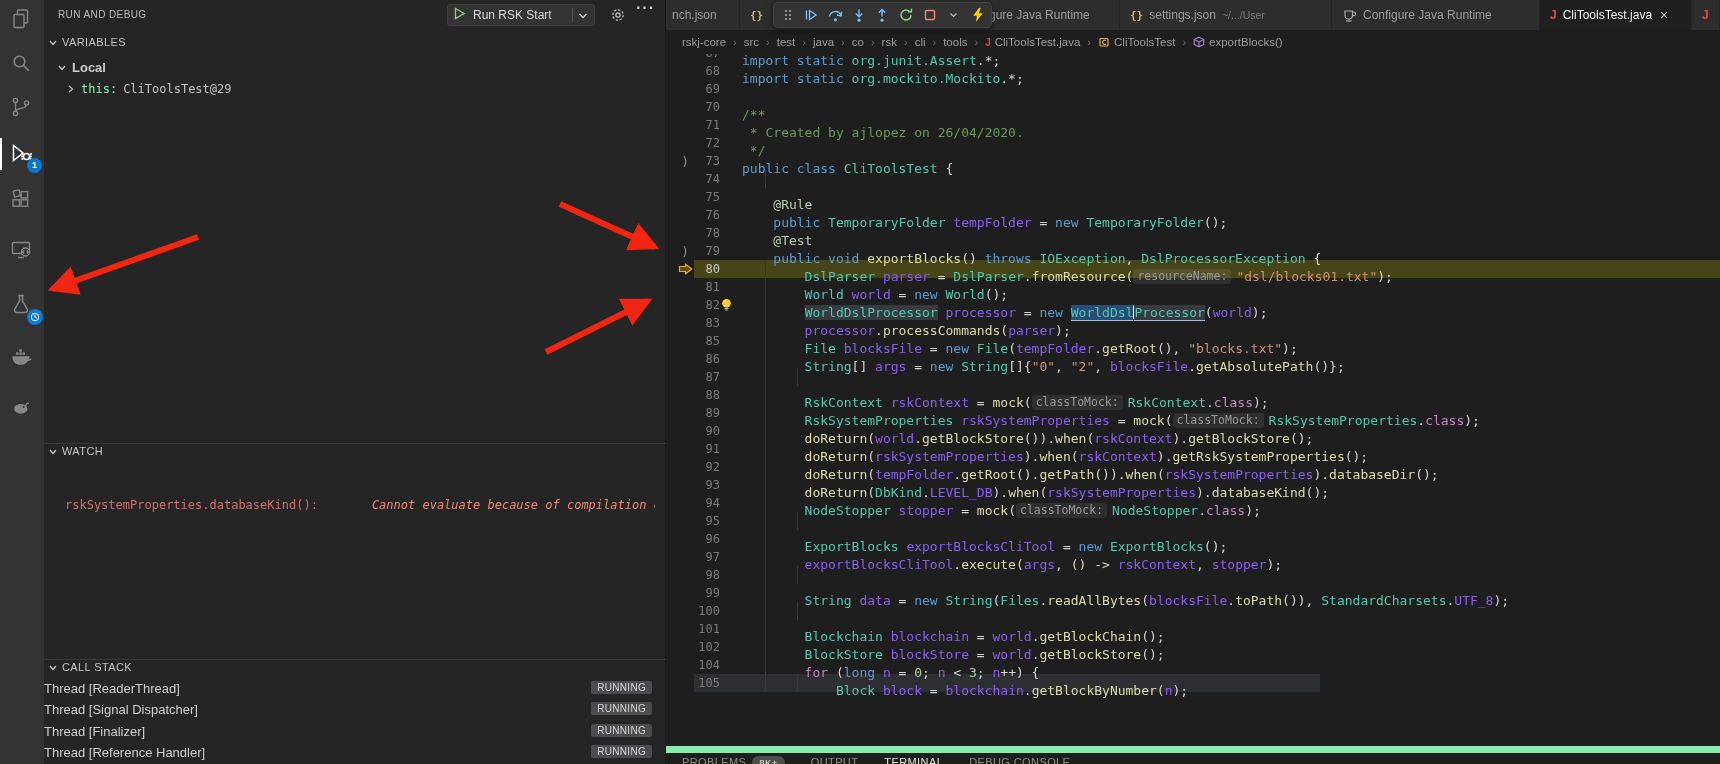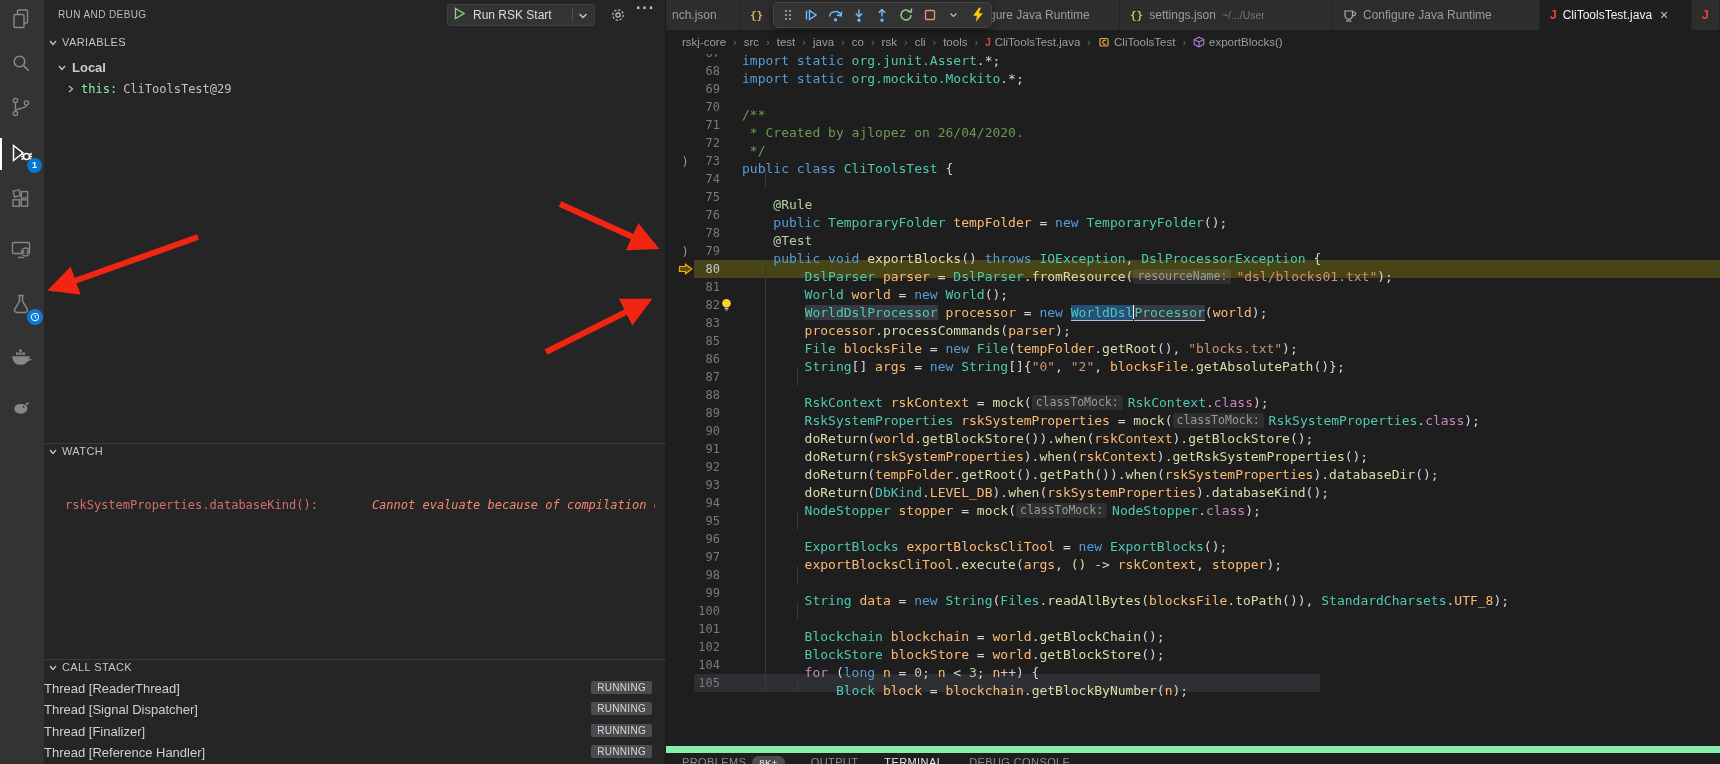--- a/index.html
+++ b/index.html
@@ -70,21 +70,21 @@
   .ln-gut{position:absolute;left:2px;top:0;width:18px;height:18px;z-index:1;text-align:center;}
   .g-fold{color:#969696;font-family:"DejaVu Sans Mono",monospace;font-size:12px;line-height:18px;}
   .ln-num{position:absolute;left:20px;top:0;width:26px;z-index:1;text-align:right;color:#7a7a7a;
           font-family:"DejaVu Sans Mono",monospace;font-size:12px;line-height:18px;}
   .ln-num.cur{color:#c8c8c8;}
   .ln-deco{position:absolute;left:46px;top:2px;z-index:1;}
   .ln-code{position:absolute;left:60px;top:0;z-index:1;margin:8px;white-space:pre;
            font-family:"DejaVu Sans Mono",monospace;font-size:13px;line-height:18px;color:#d4d4d4;}
   .guide{position:absolute;top:0;bottom:0;width:1px;background:#383838;z-index:0;}
   .tok-kw{color:#569cd6}.tok-ctl{color:#c586c0}.tok-ty{color:#4ec9b0}.tok-fn{color:#dcdcaa}
-  .tok-v{color:#fdba74}.tok-st{color:#ce9178}.tok-nu{color:#b5cea8}.tok-cm{color:#6a9955}
+  .tok-v{color:#8b5cf6}.tok-st{color:#ce9178}.tok-nu{color:#b5cea8}.tok-cm{color:#6a9955}
   .tok-an{color:#b5cea8}.tok-pn{color:#d4d4d4}
   .inlay{display:inline-block;background:rgba(255,255,255,.08);color:#999999;border-radius:3px;
          font-size:11.5px;padding:0 4px;margin-right:5px;line-height:15px;vertical-align:1px;}
   .whd{background:#363b41;}
   .wsel{background:#264f78;border-bottom:1px solid #a9c0d8;}
   .wrest{background:#363b41;border-bottom:1px solid #a9c0d8;}
   .cursor{display:inline-block;width:0;border-left:1.5px solid #ffffff;height:14px;vertical-align:-2px;}
   
   #panel{position:absolute;left:0;top:746px;width:1054px;height:18px;background:#1e1e1e;border-top:7px solid #86efac;}
   #panel-tabs{display:flex;align-items:center;height:18px;padding-left:16px;gap:26px;}

